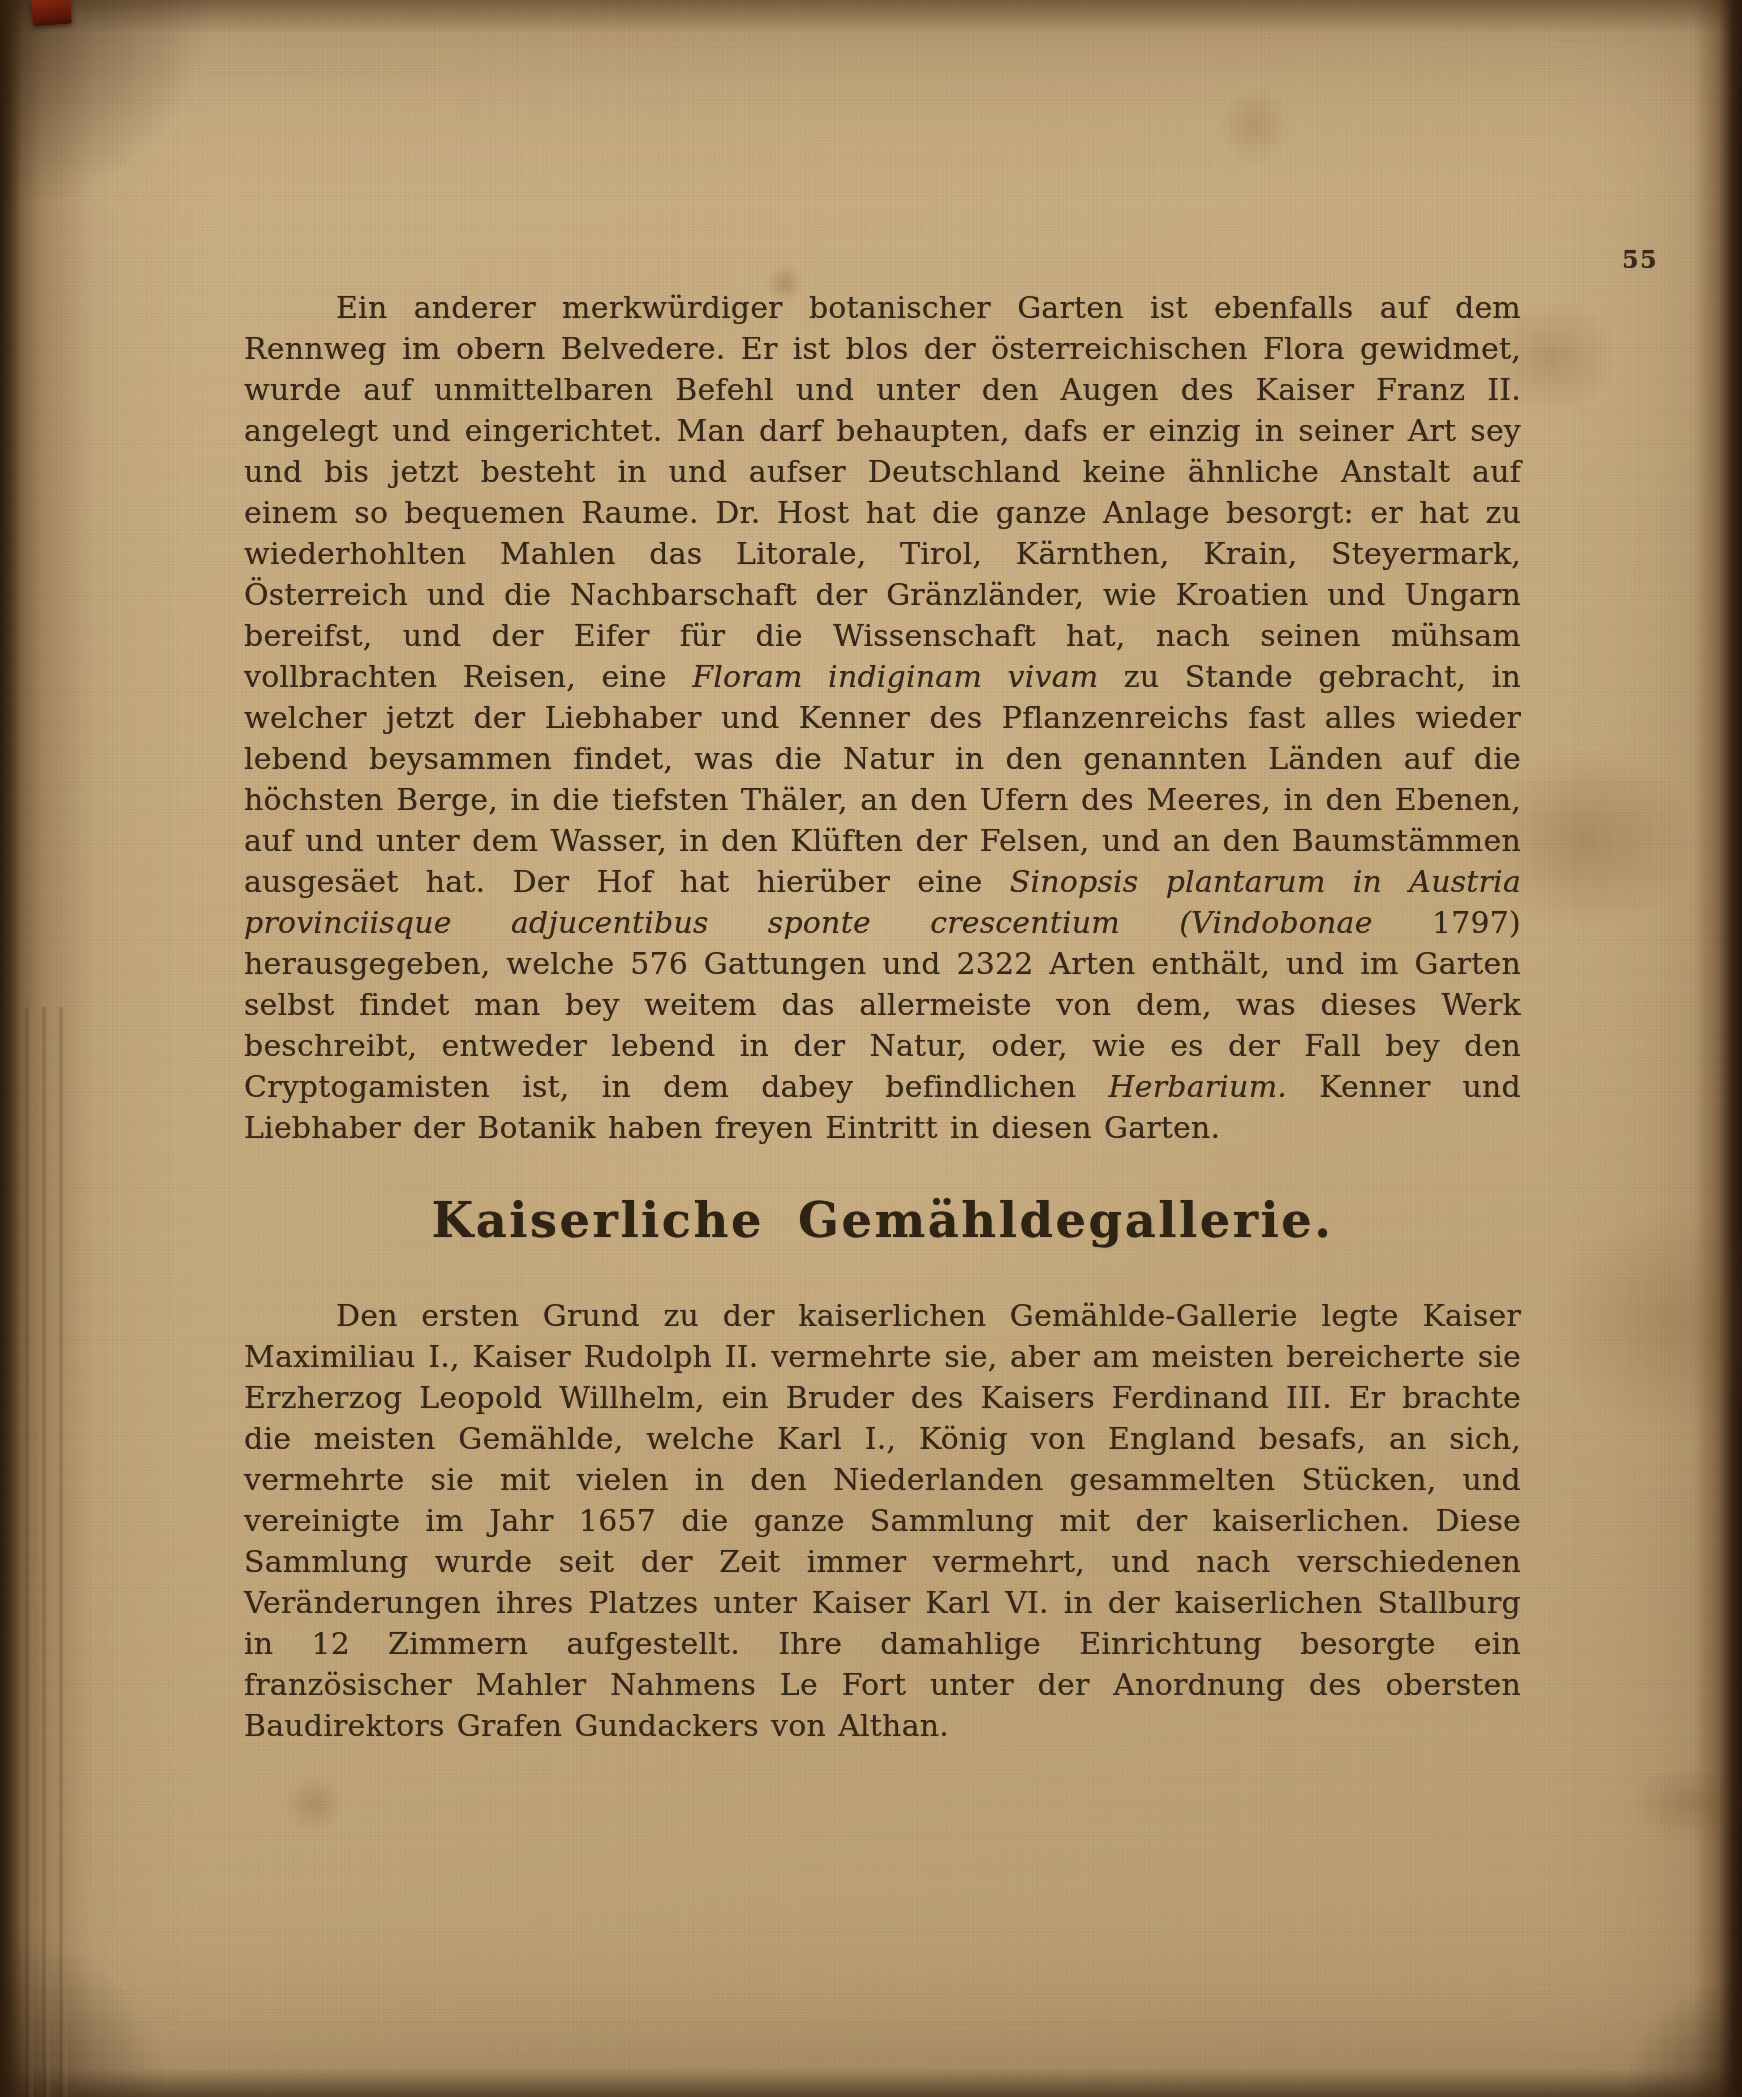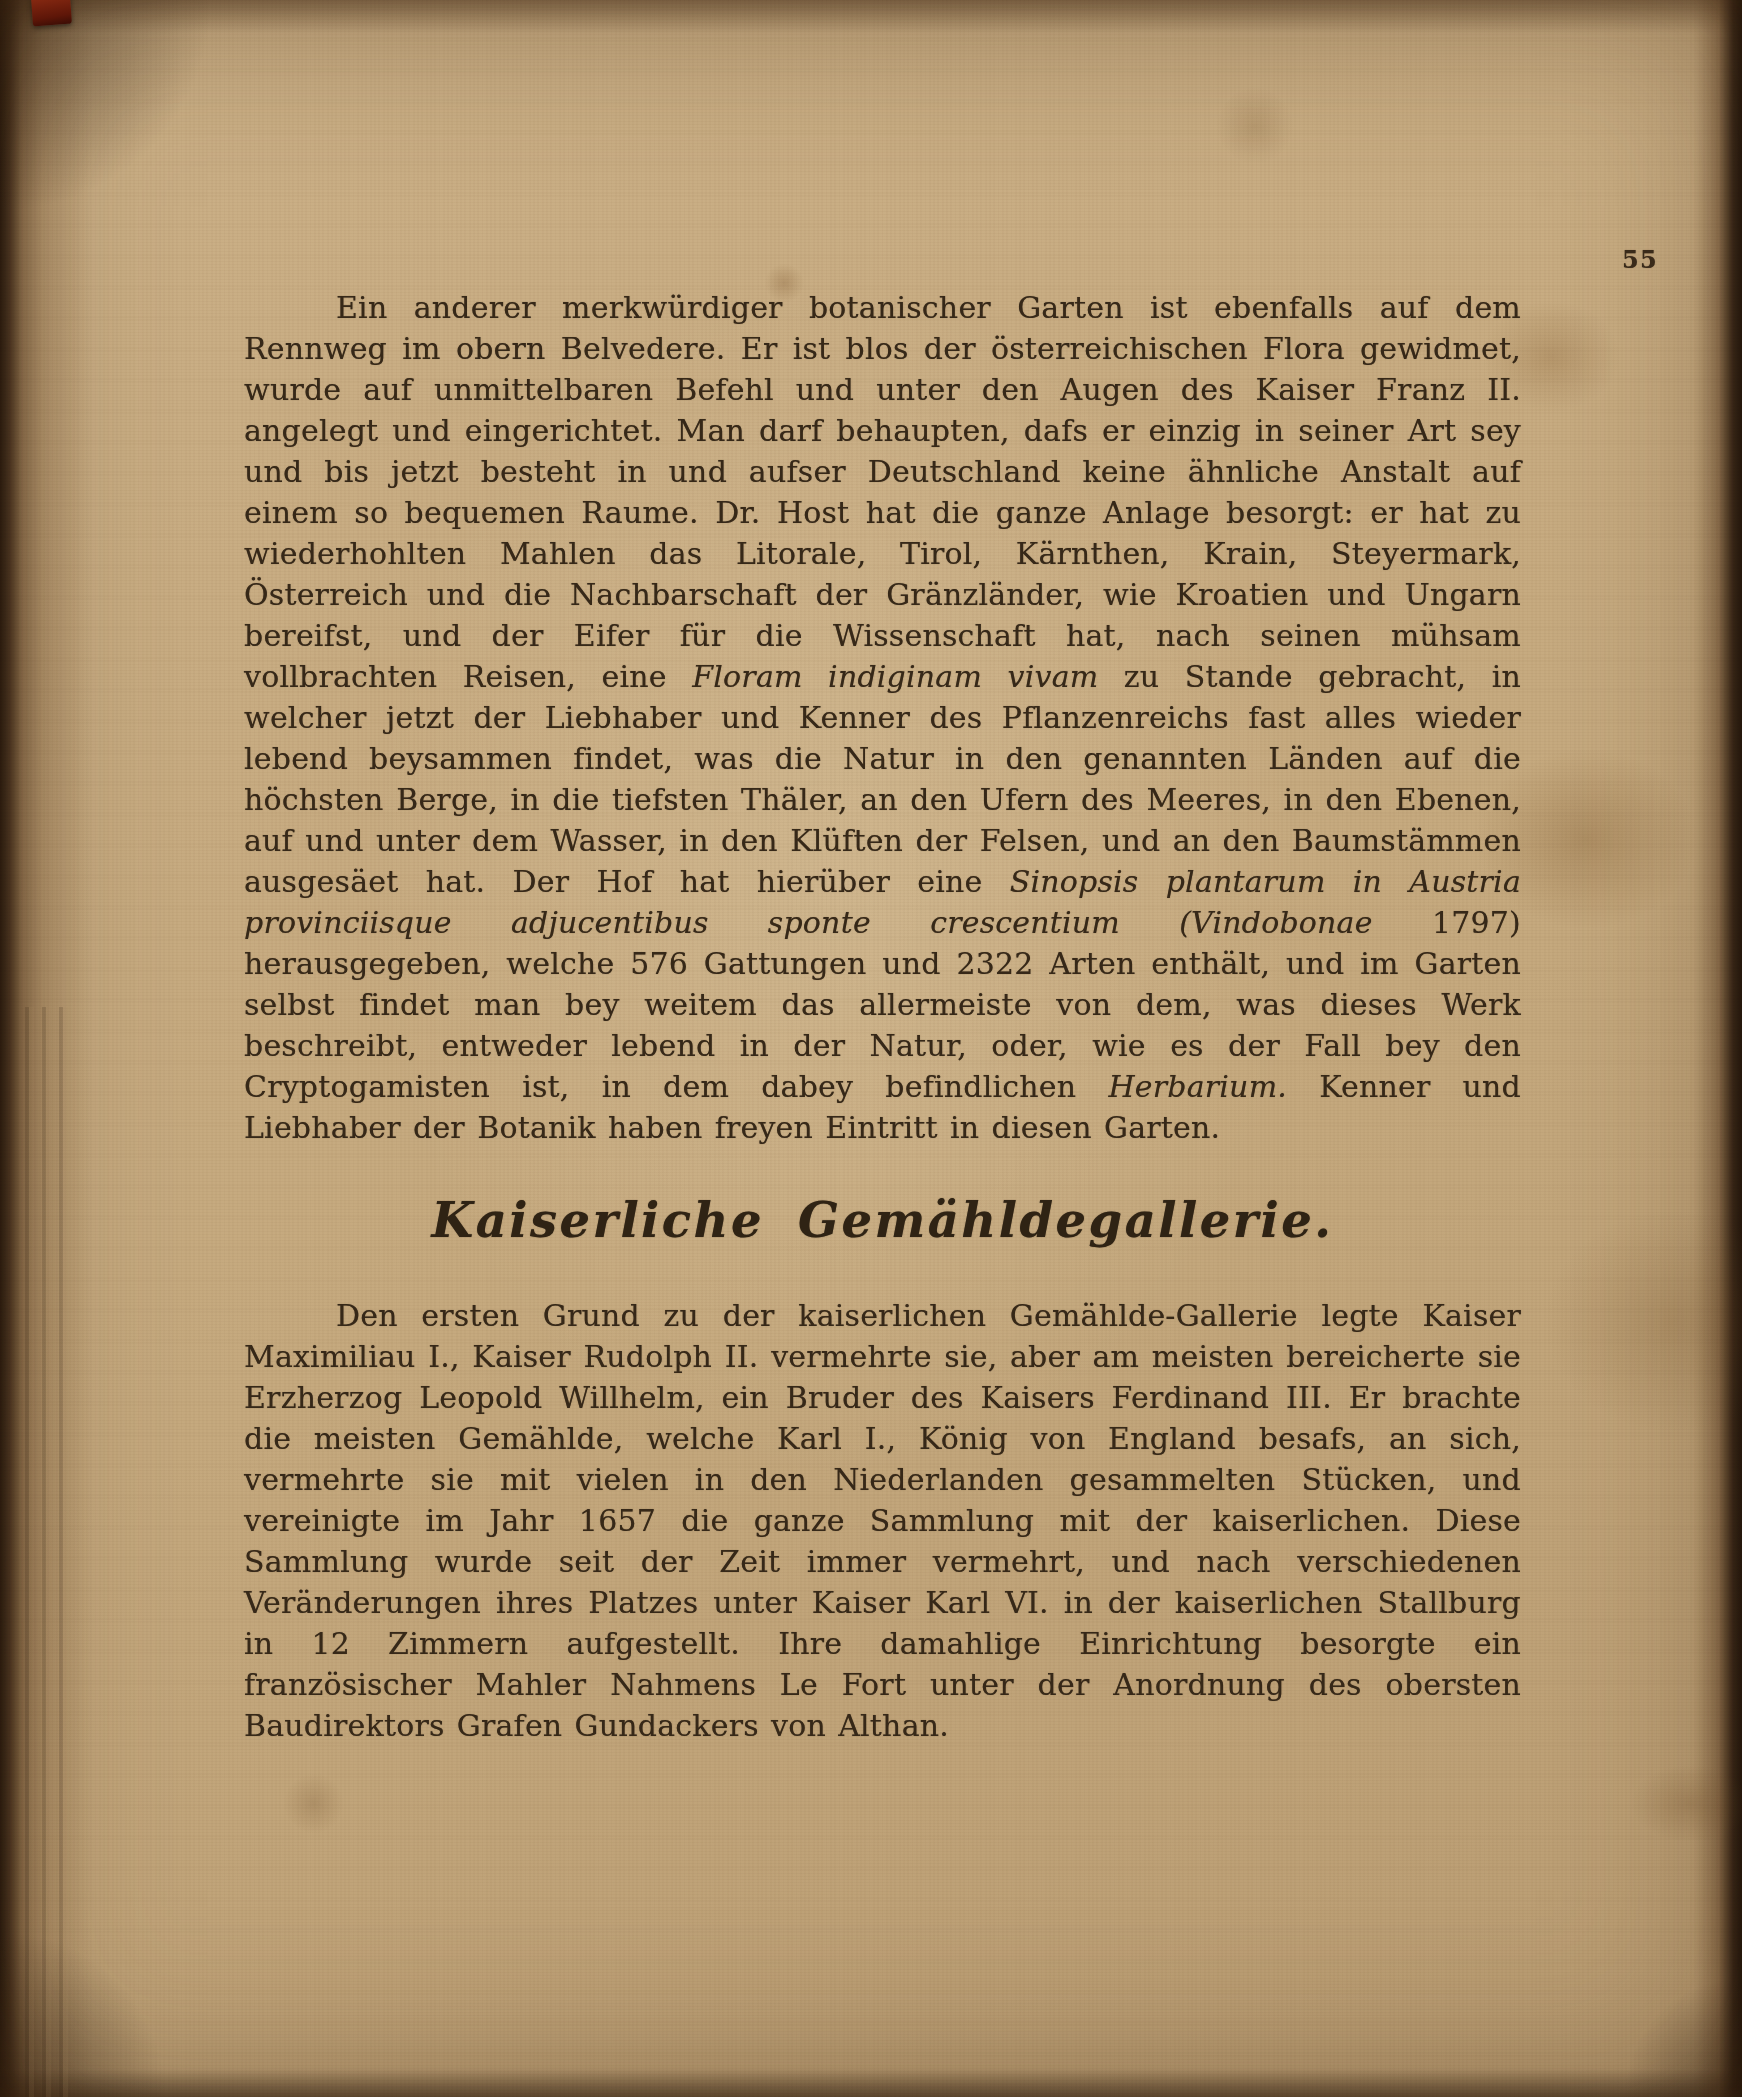--- a/index.html
+++ b/index.html
@@ -93,21 +93,20 @@
   .heading{
     font-size:48px;
     line-height:59px;
     font-weight:700;
     text-align:center;
     letter-spacing:2.5px;
     word-spacing:14.7px;
     margin:8.6px 0 45px 0;
     color:#2f2314;
     text-shadow:0 0 1px rgba(42,30,16,.6);
-    font-style:italic;
   }
   .it{font-style:italic;}
 </style>
 </head>
 <body>
 
 <div class="sheet">
   <div class="grain"></div>
   <div class="ribbon"></div>
   <div class="gutter-pages"></div>

